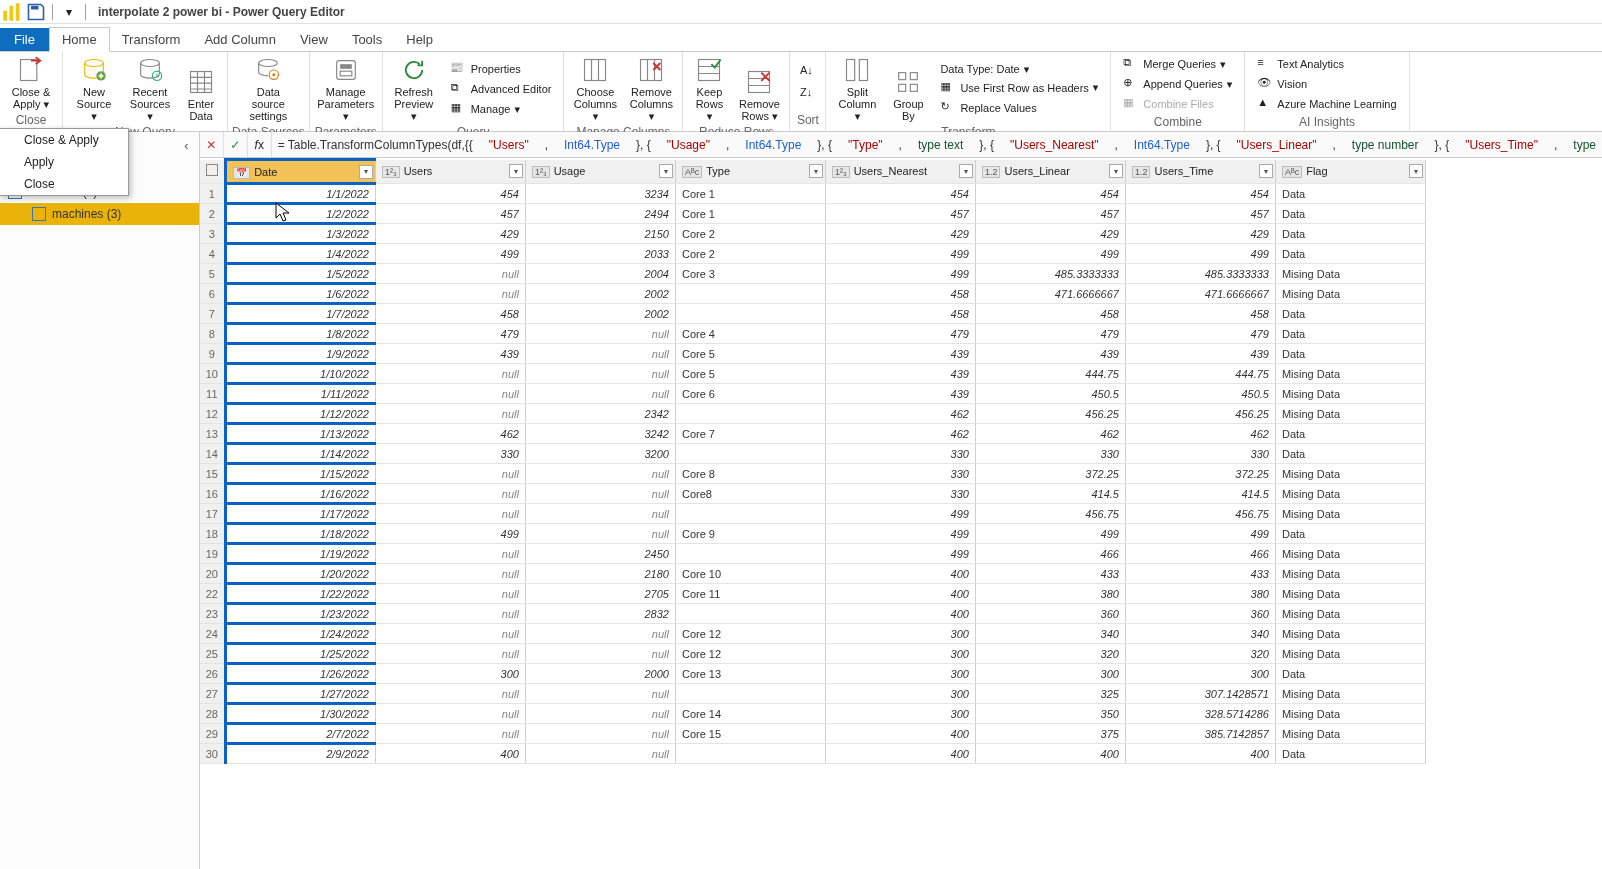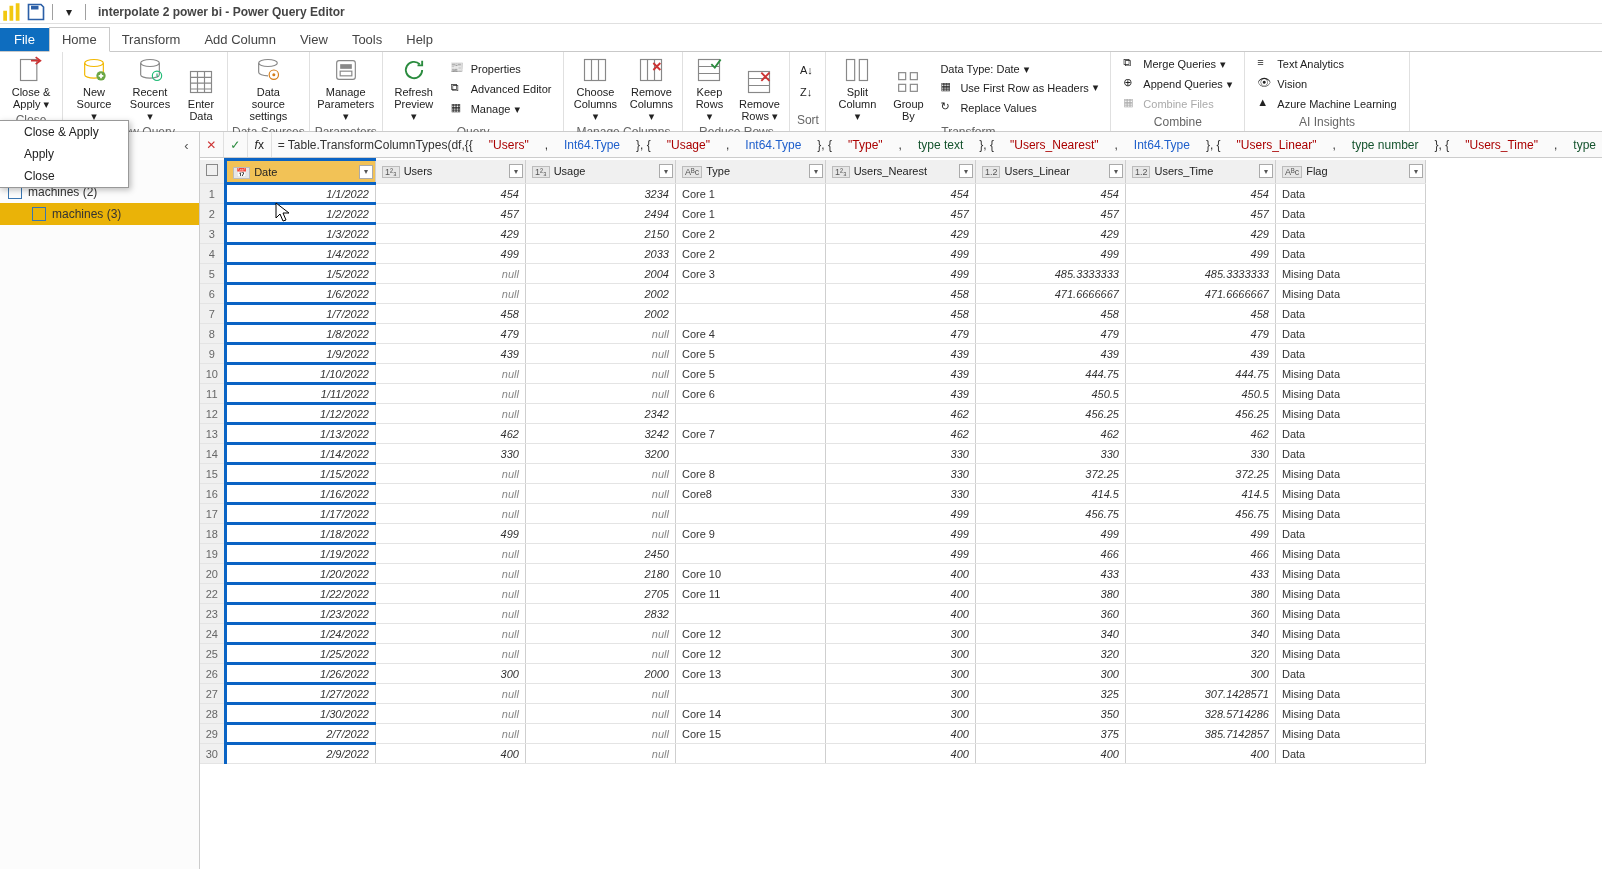--- a/index.html
+++ b/index.html
@@ -93,21 +93,21 @@
       <div class="ribbon-big">
         <span class="ico"><svg viewBox="0 0 24 24">
               <rect x="3" y="3" width="14" height="18" fill="none" stroke="#888"></rect>
               <path d="M12 4 L20 4 M16 1 L20 4 L16 7" stroke="#c33" fill="none" stroke-width="1.5"></path>
             </svg></span>
         <span>Close &amp;</span>
         <span><span>Apply</span> ▾</span>
       </div>
     </div>
     <div class="ribbon-label">Close</div>
-    <div class="dd-menu" style="top:68px">
+    <div class="dd-menu" style="top:76px">
       <div class="dd-menu-item">Close &amp; Apply</div>
       <div class="dd-menu-item">Apply</div>
       <div class="dd-menu-item">Close</div>
     </div>
   </div>
 
   <div class="ribbon-group">
     <div class="ribbon-row">
       <div class="ribbon-big">
         <span class="ico"><svg viewBox="0 0 24 24">

